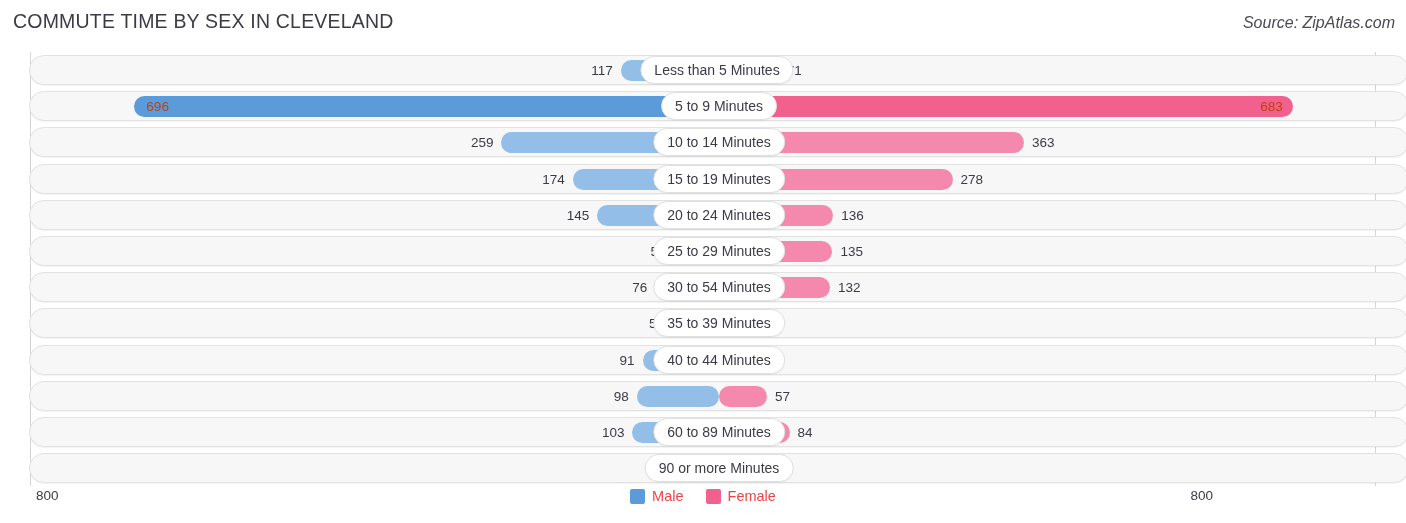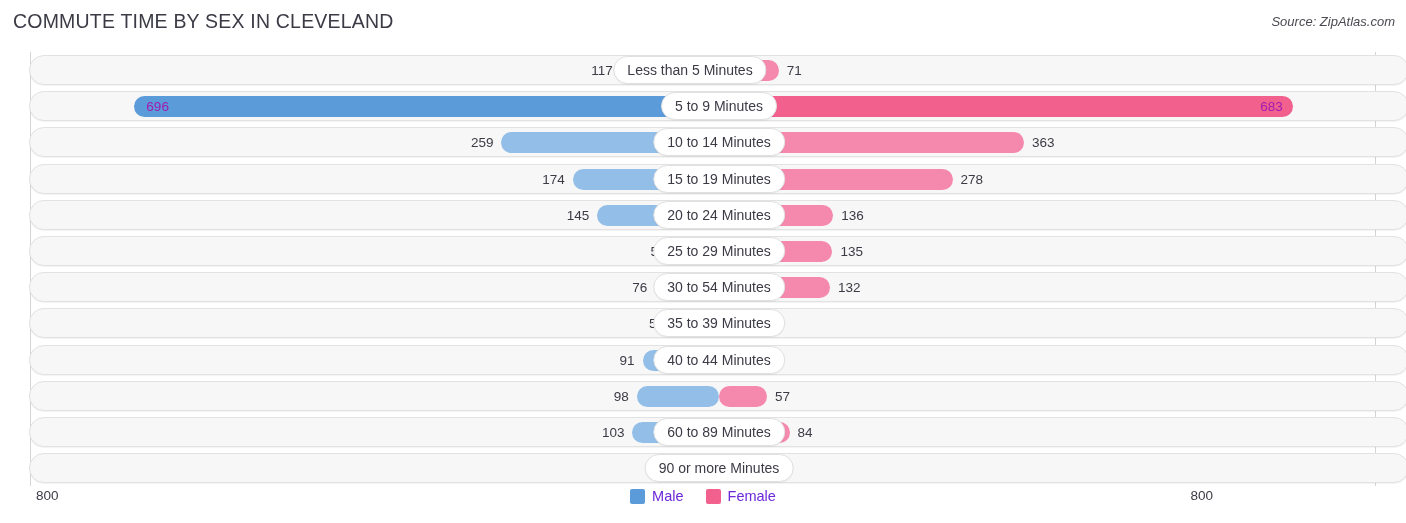--- a/index.html
+++ b/index.html
@@ -25,21 +25,21 @@
     font-size: 19.5px;
     font-weight: 400;
     letter-spacing: 0.2px;
     color: #3b3b46;
     white-space: nowrap;
   }
   .source-note {
     position: absolute;
     right: 11px;
     top: 14px;
-    font-size: 13px;
+    font-size: 16px;
     font-style: italic;
     color: #4a4a52;
     white-space: nowrap;
   }
 
   
   .plot {
     position: absolute;
     left: 0;
     top: 52px;
@@ -95,21 +95,21 @@
     top: 8px;
     height: 21px;
     line-height: 21px;
     font-size: 13.5px;
     color: #3b3b46;
     white-space: nowrap;
   }
   .bar-val.male-out   { text-align: right; }
   .bar-val.female-out { text-align: left; }
   .bar-val.inside {
-    color: #a21caf;
+    color: #c2410c;
   }
 
   
   .cat-pill {
     position: absolute;
     top: 4px;
     height: 28px;
     line-height: 27px;
     background: #ffffff;
     border: 1px solid #e0e0e0;
@@ -155,21 +155,21 @@
     gap: 7px;
   }
   .legend-swatch {
     width: 15px;
     height: 15px;
     border-radius: 2px;
     display: inline-block;
   }
   .legend-label {
     font-size: 14.5px;
-    color: #6d28d9;
+    color: #ef4444;
   }
 </style>
 </head>
 <body>
 
 <div class="chart-wrap">
 
   <div class="chart-title">COMMUTE TIME BY SEX IN CLEVELAND</div>
 
   <div class="source-note">Source: ZipAtlas.com</div>
@@ -178,21 +178,21 @@
     <div class="axis-line left"></div>
     <div class="axis-line right"></div>
     <div class="rows" id="rows-host">
         <div class="row">
           <div class="track"></div>
           <div class="bars">
             <div class="bar male" style="left: 604.72px; width: 98.28px; background: rgb(146, 190, 232);"></div>
             <div class="bar female" style="left: 703px; width: 59.64px; background: rgb(245, 137, 173);"></div>
             <div class="bar-val male-out" style="left: 540.72px; width: 56px;">117</div>
             <div class="bar-val female-out" style="left: 770.64px; width: 56px;">71</div>
-            <div class="cat-pill" style="left: 674px; text-align: right;">Less than 5 Minutes</div>
+            <div class="cat-pill" style="left: 701px; text-align: right;">Less than 5 Minutes</div>
           </div>
         </div>
         <div class="row">
           <div class="track"></div>
           <div class="bars">
             <div class="bar male" style="left: 118.36px; width: 584.64px; background: rgb(91, 155, 217);"></div>
             <div class="bar female" style="left: 703px; width: 573.72px; background: rgb(242, 96, 142);"></div>
             <div class="bar-val inside" style="left: 130.36px;">696</div>
             <div class="bar-val inside" style="left: 1236.72px; width: 30px; text-align: right;">683</div>
             <div class="cat-pill" style="left: 703px;">5 to 9 Minutes</div>

